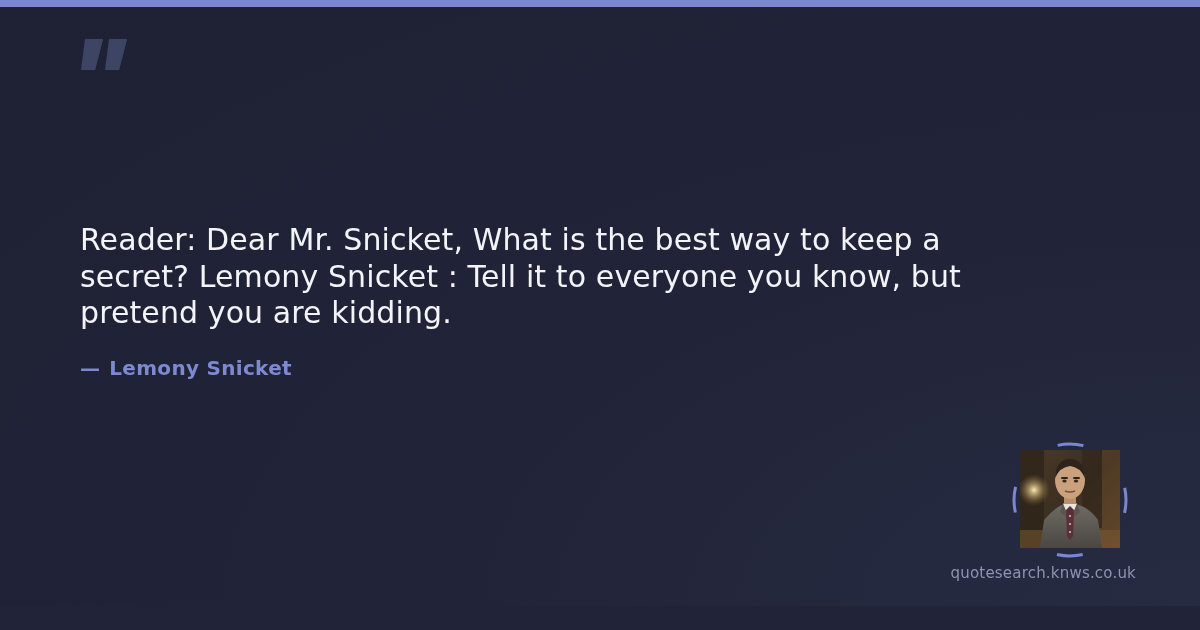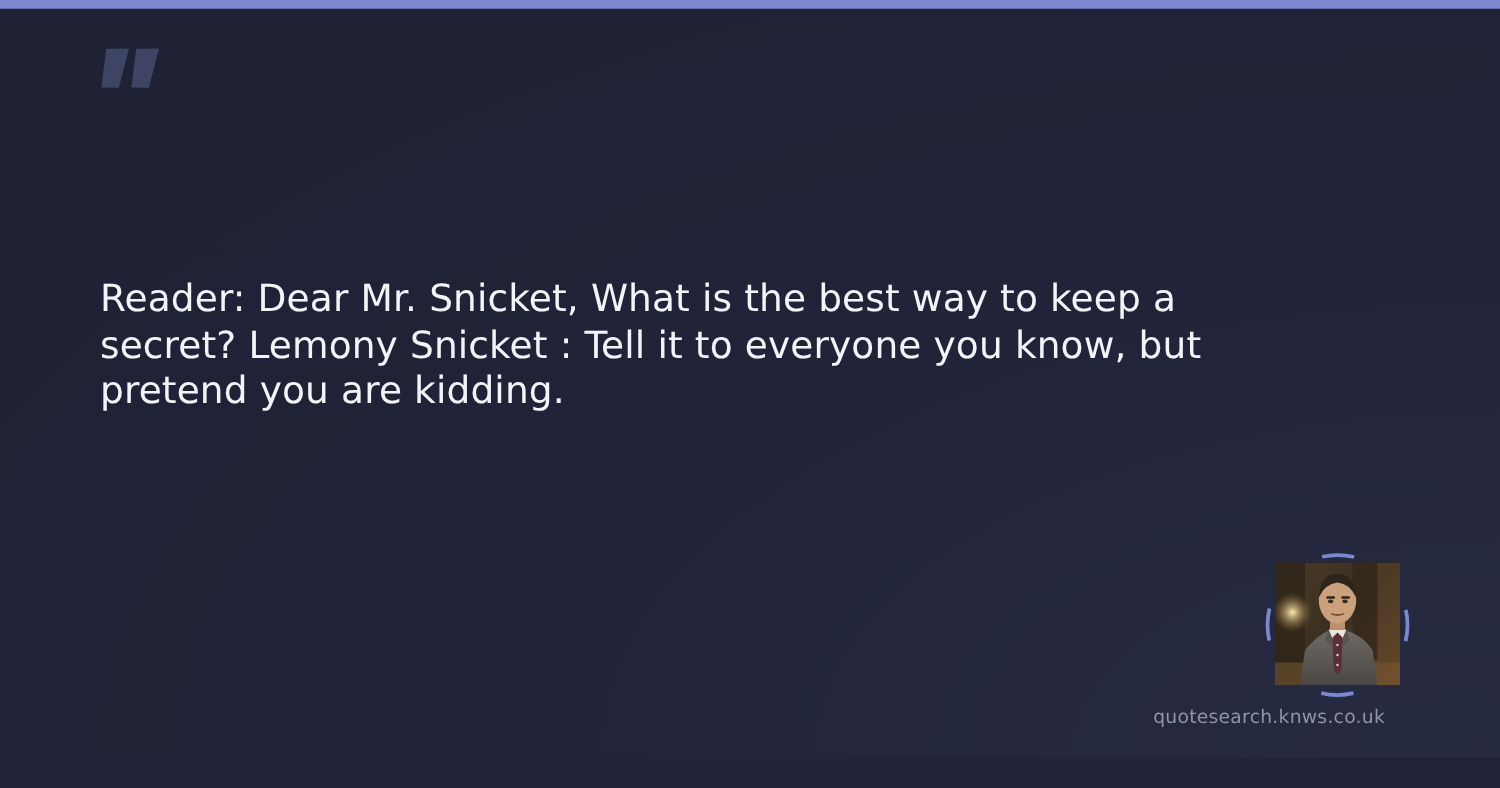--- a/index.html
+++ b/index.html
@@ -94,21 +94,21 @@
     top: 14px;
     width: 100px;
     height: 98px;
     overflow: hidden;
     background: #2b2118;
   }
   #author-thumb svg { display: block; }
 
   #source-url {
     position: absolute;
-    right: 92px;
+    right: 64px;
     bottom: 24px;
     color: #8d94ad;
     font-size: 15px;
     letter-spacing: 0.2px;
     font-family: "DejaVu Sans", sans-serif;
     text-align: center;
   }
 </style>
 </head>
 <body>
@@ -123,20 +123,23 @@
       <path d="M15 15 L24 15 L16 46 L8 46 Z" fill="#3e4464"></path>
       <path d="M30 15 L48 15 L40 46 L26 46 Z" fill="#3e4464"></path>
       <path d="M39 15 L48 15 L40 46 L32 46 Z" fill="#3e4464"></path>
     </svg>
   </div>
 
   <div id="quote-body">
     <p id="quote-text">Reader: Dear Mr. Snicket, What is the best way to keep a secret? Lemony Snicket : Tell it to everyone you know, but pretend you are kidding.</p>
   </div>
 
+  <div id="attribution">
+    <span class="dash">—</span><span>Lemony Snicket</span>
+  </div>
 
   <div id="author-thumb-wrap">
     <svg id="author-thumb-ring" width="128" height="128" viewBox="0 0 128 128" aria-hidden="true">
       <circle cx="64" cy="64" r="56" fill="none" stroke="#7b88d0" stroke-width="3" stroke-dasharray="26 62" stroke-dashoffset="13"></circle>
     </svg>
     <div id="author-thumb">
       <svg width="100" height="98" viewBox="0 0 100 98" aria-hidden="true">
         <defs>
           <linearGradient id="bgwarm" x1="0" y1="0" x2="1" y2="1">
             <stop offset="0%" stop-color="#4b3a26"></stop>

